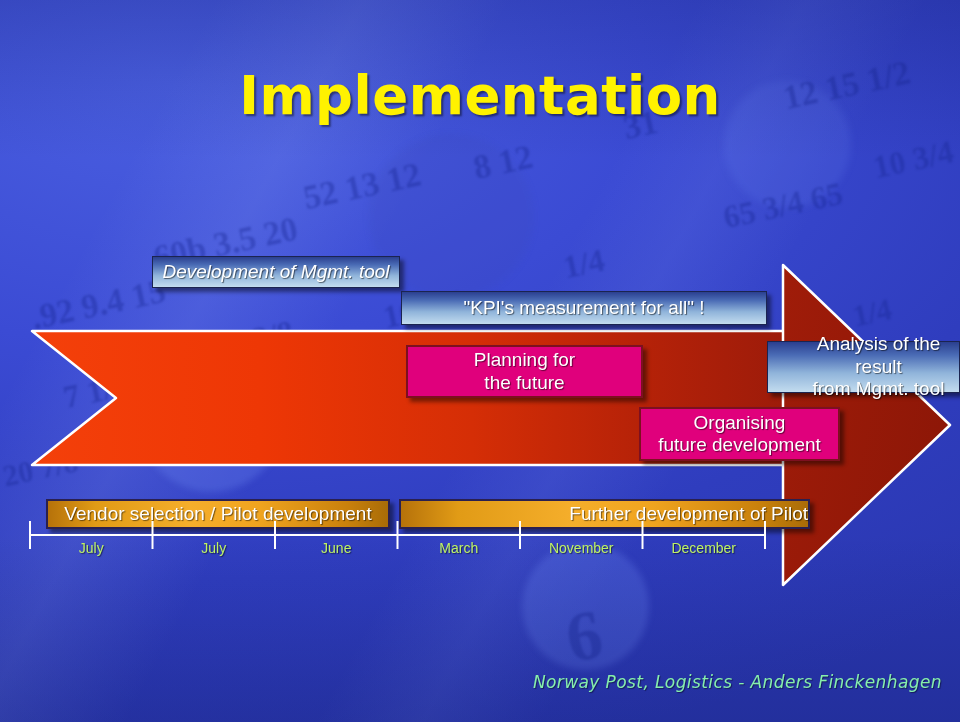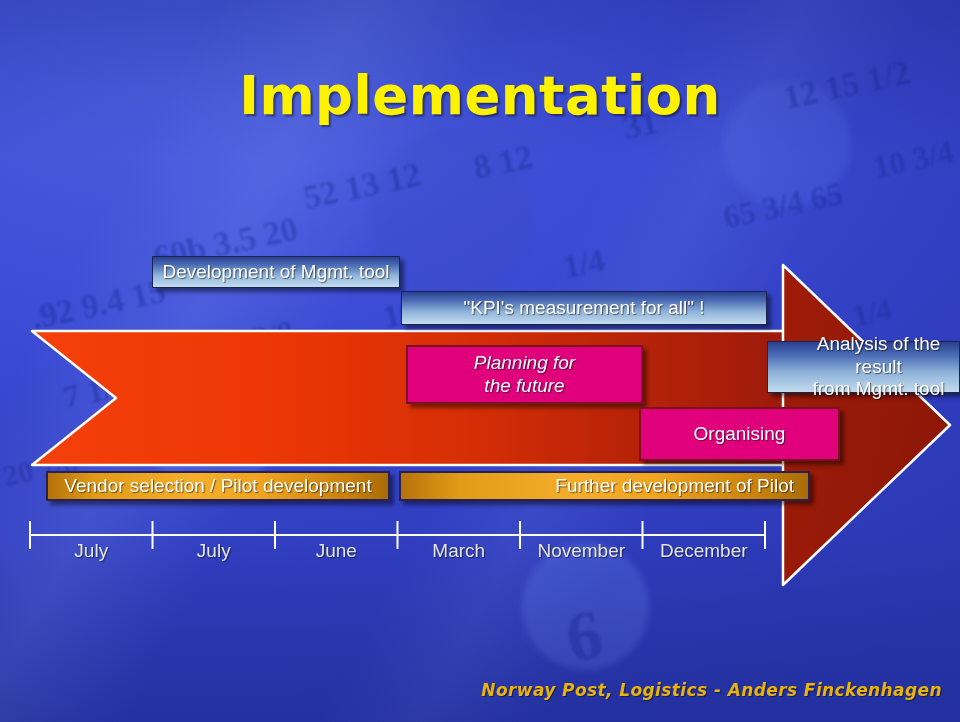--- a/index.html
+++ b/index.html
@@ -123,52 +123,52 @@
     justify-content: center;
     text-align: center;
   }
 
   
   .box-orange {
     background: linear-gradient(90deg, #b6720a 0%, #e19b16 14%, #f5ae2b 42%,
                                         #f0a41f 62%, #c9810c 88%, #a96c07 100%);
     border: 2px solid #2a2050;
     font-size: 19px;
+    margin-top: 28px;
   }
 
   
   #timeline {
     position: absolute;
     left: 0;
     top: 0;
     width: 960px;
     height: 722px;
     pointer-events: none;
   }
   .month-label {
     position: absolute;
-    color: #e5e5e5;
-    font-size: 19px;
+    color: #bef264;
+    font-size: 14px;
     text-align: center;
     text-shadow: 1px 1px 1px rgba(0,0,0,0.5);
     white-space: nowrap;
   }
 
   
   #footer {
     position: absolute;
     right: 18px;
-    bottom: 22px;
-    color: #eab308;
+    bottom: 30px;
+    color: #86efac;
     font-family: "DejaVu Sans", sans-serif;
     font-style: italic;
     font-size: 17px;
     letter-spacing: 0.4px;
     text-shadow: 1px 1px 1px rgba(0,0,0,0.45);
-    font-weight: bold;
   }
 </style>
 </head>
 <body>
 
 <div id="slide">
 
   <div class="bg-base"></div>
   <div class="bg-sheen"></div>
   <div class="bg-blobs"></div>
@@ -213,47 +213,48 @@
     </defs>
 
     <path d="M 30,331 L 112,331 L 196,398 L 112,465 L 30,465 Z
              M 0,0 Z" fill="none" stroke="none"></path>
 
     <path d="M 32,331 L 790,331 L 790,465 L 32,465 L 116,398 Z" fill="url(#bodyGrad)" stroke="#ffffff" stroke-width="2.5" stroke-linejoin="round"></path>
 
     <path d="M 783,265 L 950,425 L 783,585 Z" fill="url(#headGrad)" stroke="#ffffff" stroke-width="2.5" stroke-linejoin="round"></path>
   </svg>
 
-  <div class="box box-steel shadowed" style="left:152px; top:256px; width:248px; height:32px;">
+  <div class="box box-steel shadowed" style="left:152px; top:256px; width:248px; height:32px;font-style:italic;">
     <span>Development of Mgmt. tool</span>
   </div>
 
   <div class="box box-steel shadowed" style="left:401px; top:291px; width:366px; height:34px;">
     <span>"KPI's measurement for all" !</span>
   </div>
 
-  <div class="box box-magenta shadowed" style="left:406px; top:345px; width:237px; height:59px; flex-direction:column; justify-content:center;font-style:italic;">
+  <div class="box box-magenta shadowed" style="left:406px; top:345px; width:237px; height:53px; flex-direction:column; justify-content:center;">
     <span>Planning for</span>
     <span>the future</span>
   </div>
 
   <div class="box box-steel shadowed" style="left:767px; top:341px; width:193px; height:52px; flex-direction:column; justify-content:center;padding-left:30px;">
     <span>Analysis of the result</span>
     <span>from Mgmt. tool</span>
   </div>
 
   <div class="box box-magenta shadowed" style="left:639px; top:407px; width:201px; height:54px; flex-direction:column; justify-content:center;">
     <span>Organising</span>
+    <span>future development</span>
   </div>
 
   <div class="box box-orange shadowed" style="left:46px; top:471px; width:344px; height:30px; justify-content:center; text-align:center;">
     <span>Vendor selection / Pilot development</span>
   </div>
 
-  <div class="box box-orange shadowed" style="left:399px; top:471px; width:411px; height:30px; justify-content:flex-end; padding-right:14px;">
+  <div class="box box-orange shadowed" style="left:399px; top:471px; width:411px; height:30px; justify-content:flex-end; ">
     <span>Further development of Pilot</span>
   </div>
 
   <svg id="timeline" viewBox="0 0 960 722">
     <g id="timeline-ticks">
         <line x1="30" x2="30" y1="521" y2="549" stroke="#ffffff" stroke-width="2"></line>
         <line x1="152.5" x2="152.5" y1="521" y2="549" stroke="#ffffff" stroke-width="2"></line>
         <line x1="275" x2="275" y1="521" y2="549" stroke="#ffffff" stroke-width="2"></line>
         <line x1="397.5" x2="397.5" y1="521" y2="549" stroke="#ffffff" stroke-width="2"></line>
         <line x1="520" x2="520" y1="521" y2="549" stroke="#ffffff" stroke-width="2"></line>

